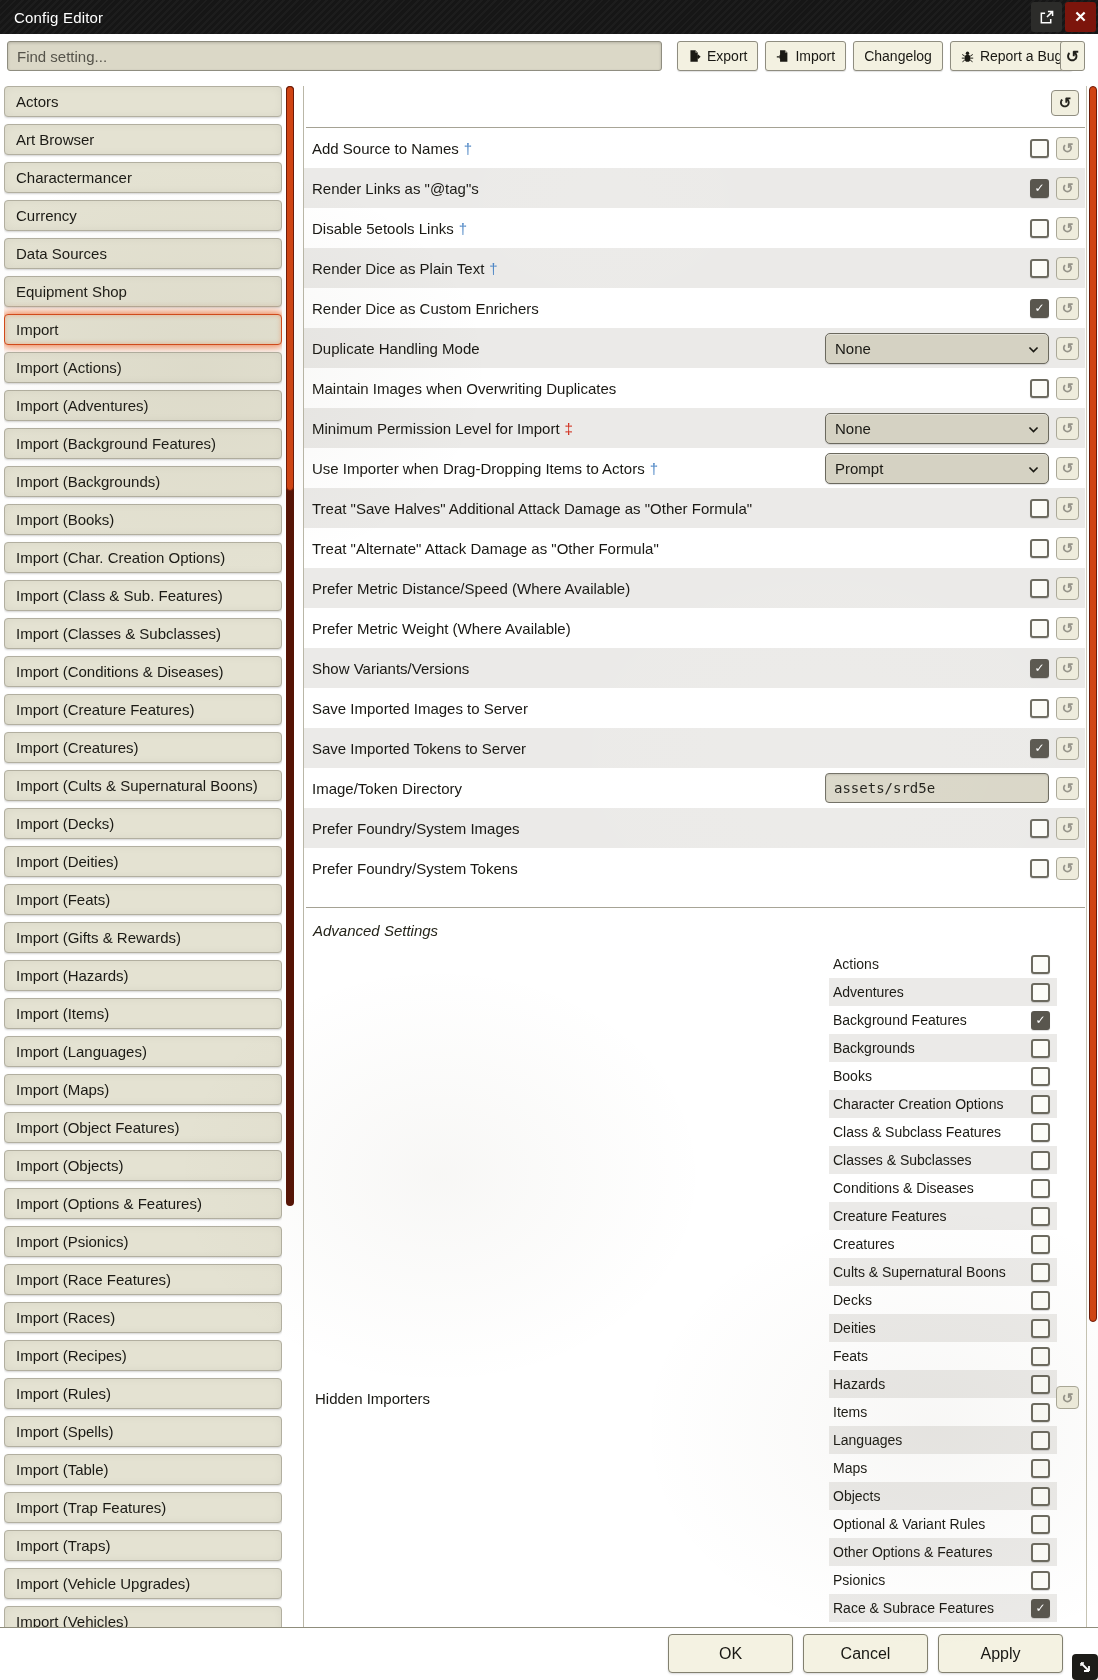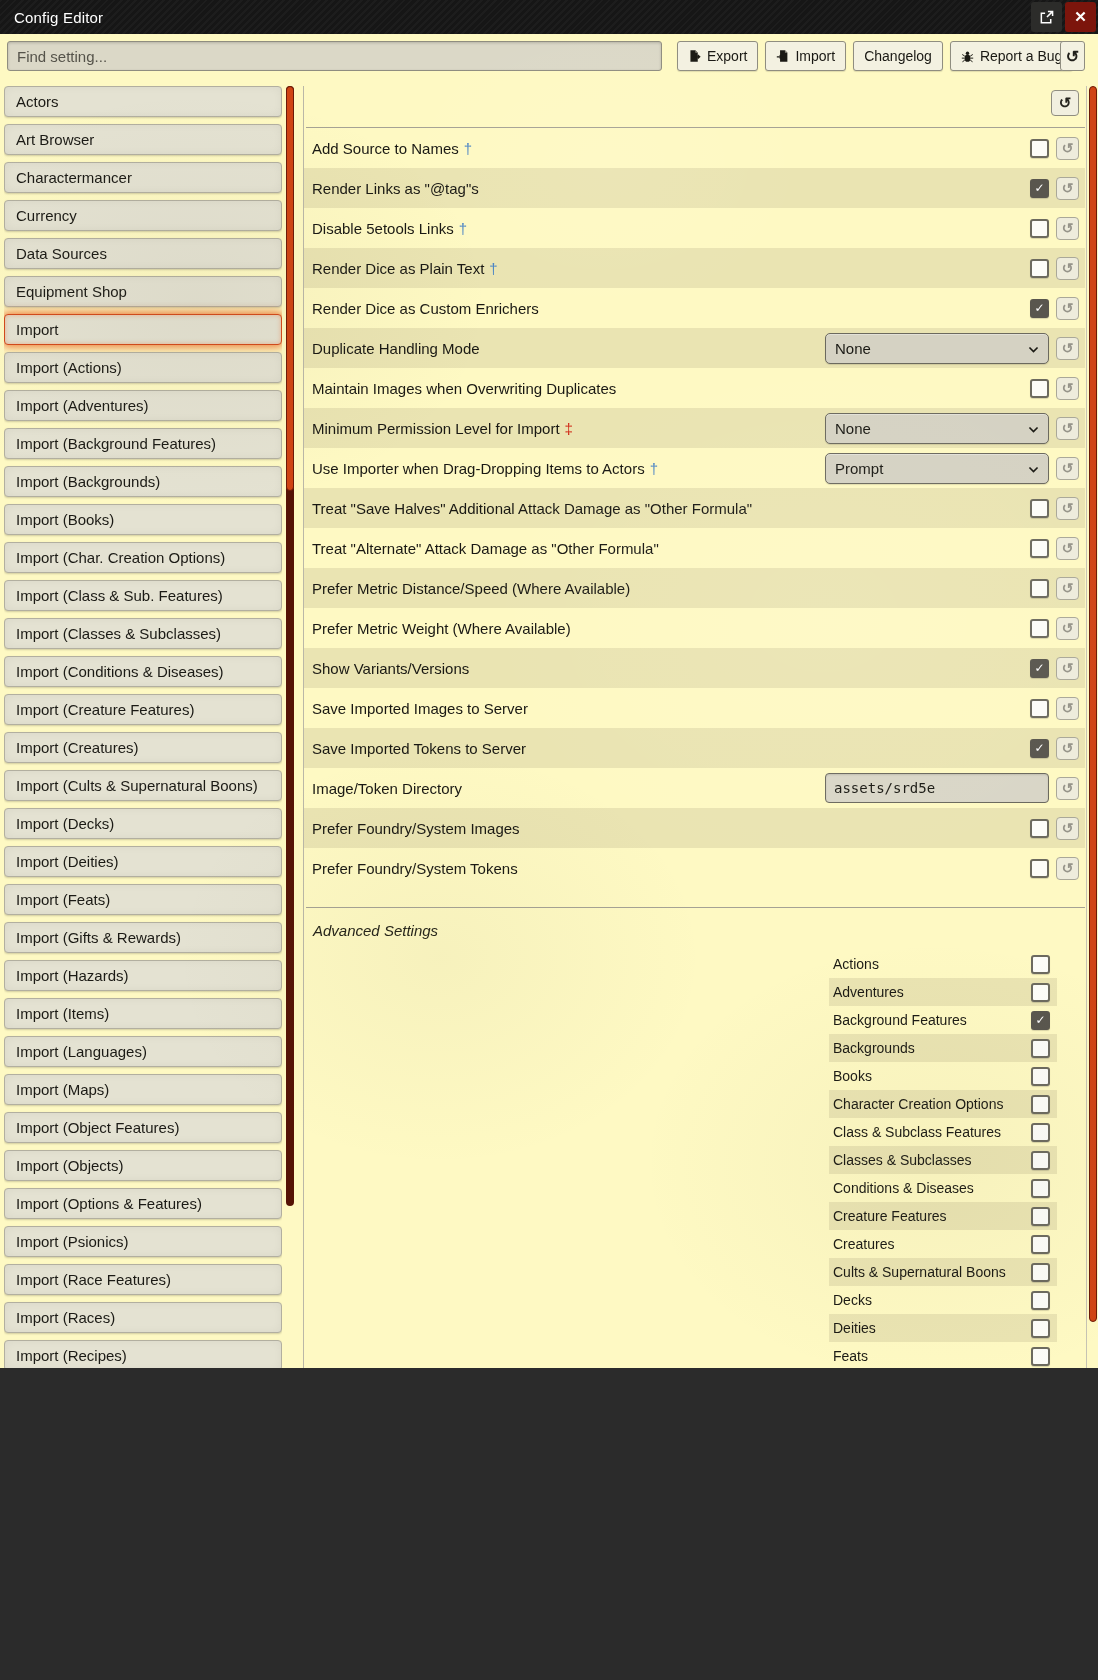--- a/index.html
+++ b/index.html
@@ -1,16 +1,16 @@
 <!DOCTYPE html>
 <html><head>
 <meta charset="utf-8">
 <style>
   html,body{margin:0;padding:0;background:#2b2b2b;}
-  .window{position:relative;width:1098px;height:1368px;background:#fef9c3;overflow:hidden;
+  .window{position:relative;width:1098px;height:1680px;background:#ffffff;overflow:hidden;
     font-family:"Liberation Sans","DejaVu Sans",sans-serif;-webkit-font-smoothing:antialiased;}
   .window::after{content:"";position:absolute;inset:0;pointer-events:none;
     background:
       radial-gradient(420px 300px at 18% 22%, rgba(110,100,70,0.06), transparent 70%),
       radial-gradient(500px 380px at 75% 45%, rgba(255,255,250,0.07), transparent 70%),
       radial-gradient(380px 300px at 40% 70%, rgba(110,100,70,0.05), transparent 70%),
       radial-gradient(420px 320px at 85% 85%, rgba(110,100,70,0.05), transparent 70%),
       radial-gradient(300px 220px at 55% 12%, rgba(255,255,250,0.06), transparent 70%);}
   
   .titlebar{position:absolute;top:0;left:0;right:0;height:34px;background:#161616;

